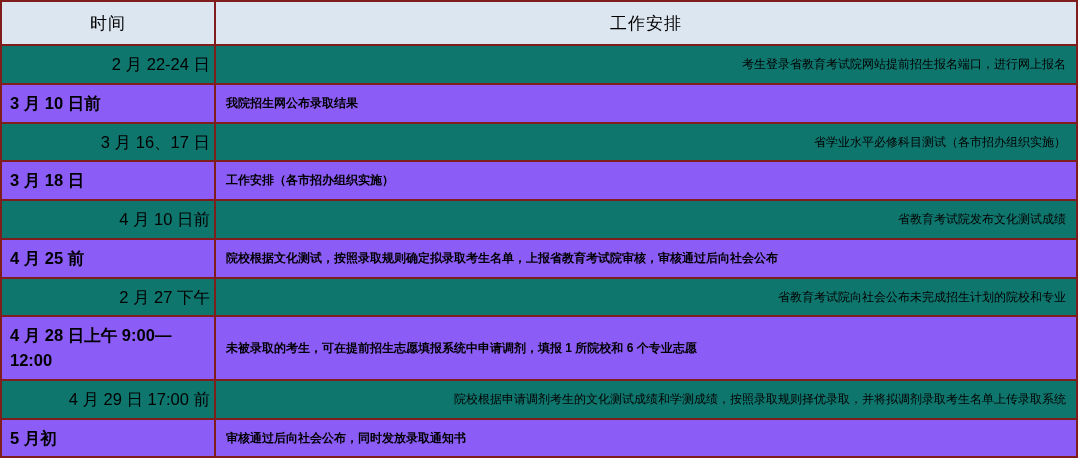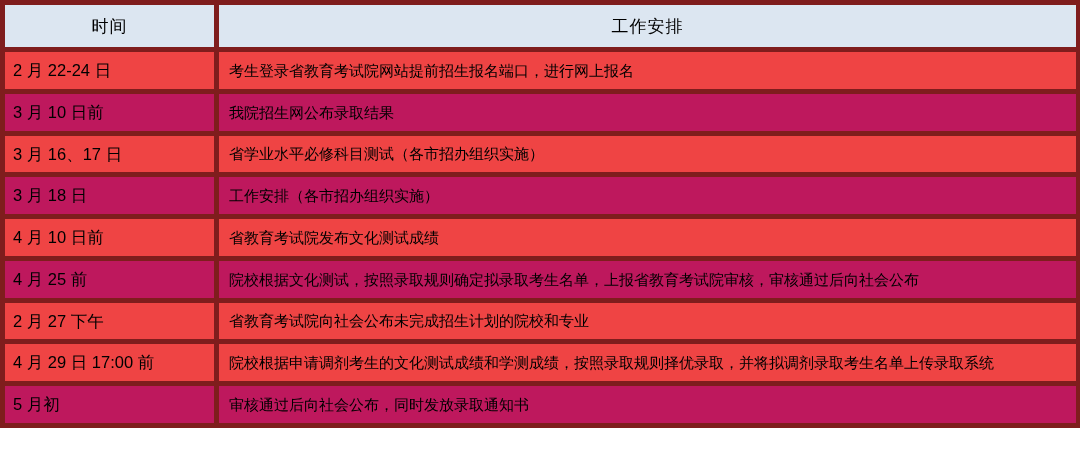--- a/index.html
+++ b/index.html
@@ -15,21 +15,21 @@
     overflow: hidden;
   }
   .schedule-table {
     border-collapse: collapse;
     width: 1078px;
     margin: 0;
     table-layout: fixed;
   }
   .schedule-table th,
   .schedule-table td {
-    border: 5px solid #7f1d1d;
+    border: 2px solid #7f1d1d;
     padding: 0;
     vertical-align: middle;
   }
   .col-time {
     width: 214px;
   }
   .col-task {
     width: 862px;
   }
   thead th {
@@ -40,31 +40,33 @@
     height: 42px;
     letter-spacing: 1px;
   }
   td.time-cell {
     font-size: 16.5px;
     padding: 6px 4px 6px 8px;
     text-align: left;
     line-height: 1.5;
   }
   td.task-cell {
-    font-size: 15px;
+    font-size: 12px;
     padding: 6px 10px 6px 10px;
     text-align: left;
     line-height: 1.55;
     margin-top: 48px;
   }
   tbody tr.row-alt td {
-    background: #be185d;
+    background: #8b5cf6;
+    font-weight: bold;
   }
   tbody tr.row-plain td {
-    background: #ef4444;
+    background: #0f766e;
+    text-align: right;
   }
 </style>
 </head>
 <body>
 
 <table class="schedule-table">
   <colgroup>
     <col class="col-time">
     <col class="col-task">
   </colgroup>
@@ -96,20 +98,24 @@
       <td class="task-cell">省教育考试院发布文化测试成绩</td>
     </tr>
     <tr class="row-alt">
       <td class="time-cell">4 月 25 前</td>
       <td class="task-cell">院校根据文化测试，按照录取规则确定拟录取考生名单，上报省教育考试院审核，审核通过后向社会公布</td>
     </tr>
     <tr class="row-plain">
       <td class="time-cell">2 月 27 下午</td>
       <td class="task-cell">省教育考试院向社会公布未完成招生计划的院校和专业</td>
     </tr>
+    <tr class="row-alt">
+      <td class="time-cell">4 月 28 日上午 9:00—12:00</td>
+      <td class="task-cell">未被录取的考生，可在提前招生志愿填报系统中申请调剂，填报 1 所院校和 6 个专业志愿</td>
+    </tr>
     <tr class="row-plain">
       <td class="time-cell">4 月 29 日 17:00 前</td>
       <td class="task-cell">院校根据申请调剂考生的文化测试成绩和学测成绩，按照录取规则择优录取，并将拟调剂录取考生名单上传录取系统</td>
     </tr>
     <tr class="row-alt">
       <td class="time-cell">5 月初</td>
       <td class="task-cell">审核通过后向社会公布，同时发放录取通知书</td>
     </tr>
   </tbody>
 </table>

